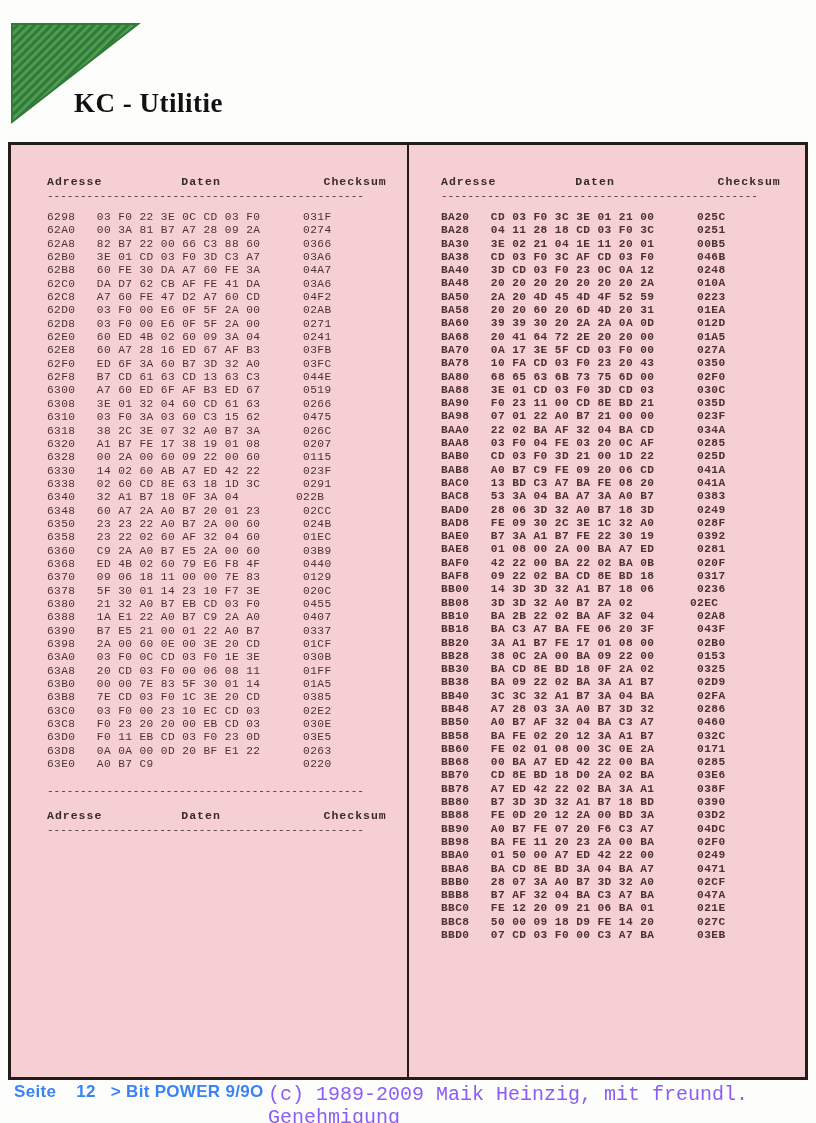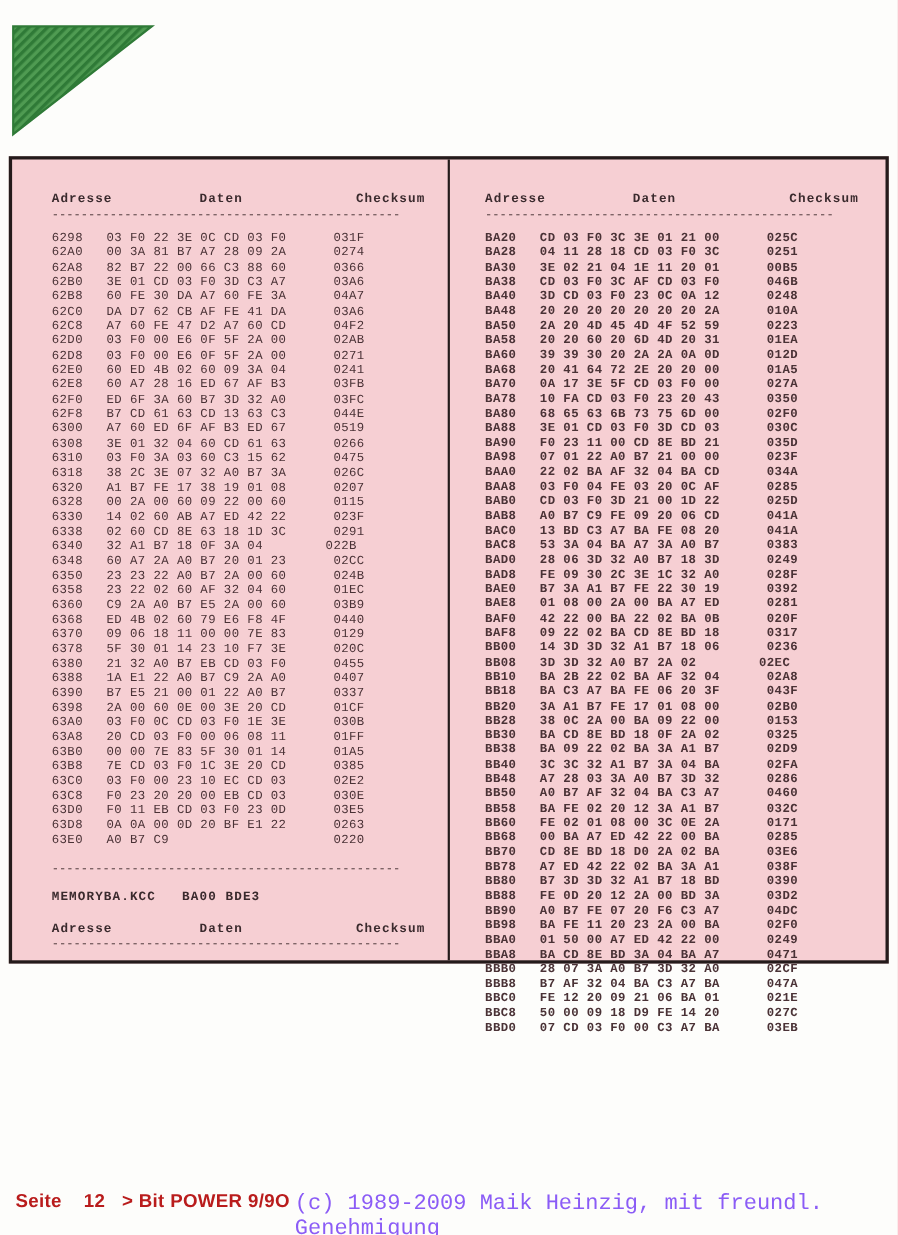--- a/index.html
+++ b/index.html
@@ -21,21 +21,21 @@
   .logo-tri svg{display:block;}
   .title{
     position:absolute;left:74px;top:88px;
     font-family:"Liberation Serif", serif;
     font-size:27px;font-weight:bold;color:#111;
     letter-spacing:0.5px;
   }
 
   
   .sheet{
-    position:absolute;left:8px;top:142px;width:800px;height:734px;
+    position:absolute;left:8px;top:142px;width:800px;height:938px;
     background:#f6cfd3;
     border:3px solid #241b1b;
     box-sizing:border-box;
   }
   .divider{
     position:absolute;left:396px;top:0;width:2px;height:100%;
     background:#241b1b;
   }
 
   .col{
@@ -71,21 +71,21 @@
     font-size:11.5px;font-weight:bold;letter-spacing:1px;white-space:pre;
     color:#3a2a2d;margin-bottom:16px;
   }
 
   
   .footer{
     position:absolute;left:0;top:1082px;width:816px;height:40px;
   }
   .foot-left{
     position:absolute;left:14px;top:0;
-    font-size:17px;font-weight:bold;color:#b91c1c;
+    font-size:17px;font-weight:bold;color:#3b82f6;
     font-family:"Liberation Sans",sans-serif;
     letter-spacing:0.3px;
   }
   .foot-right{
     position:absolute;left:268px;top:1px;
     font-size:20px;color:#8b5cf6;
     font-family:Liberation Mono, monospace;
   }
 </style>
 </head>
@@ -96,20 +96,21 @@
     <svg width="132" height="106" viewBox="0 0 132 106" xmlns="http://www.w3.org/2000/svg">
       <defs>
         <pattern id="hatch" width="6" height="6" patternUnits="userSpaceOnUse" patternTransform="rotate(45)">
           <rect width="6" height="6" fill="#4f9b52"></rect>
           <rect width="3" height="6" fill="#2f7a37"></rect>
         </pattern>
       </defs>
       <polygon points="2,2 128,2 2,100" fill="url(#hatch)" stroke="#2f7a37" stroke-width="2"></polygon>
     </svg>
   </div>
+  <div class="title">KC - Utilitie</div>
 </div>
 
 <div class="sheet">
   <div class="divider"></div>
 
   <div class="col col-left">
     <div class="hdrow">Adresse          Daten             Checksum</div>
     <div class="rule">------------------------------------------------</div>
     <div class="dump">6298   03 F0 22 3E 0C CD 03 F0      031F
 62A0   00 3A 81 B7 A7 28 09 2A      0274
@@ -147,21 +148,20 @@
 63A0   03 F0 0C CD 03 F0 1E 3E      030B
 63A8   20 CD 03 F0 00 06 08 11      01FF
 63B0   00 00 7E 83 5F 30 01 14      01A5
 63B8   7E CD 03 F0 1C 3E 20 CD      0385
 63C0   03 F0 00 23 10 EC CD 03      02E2
 63C8   F0 23 20 20 00 EB CD 03      030E
 63D0   F0 11 EB CD 03 F0 23 0D      03E5
 63D8   0A 0A 00 0D 20 BF E1 22      0263
 63E0   A0 B7 C9                     0220</div>
     <div class="sep-line">------------------------------------------------</div>
-    <div class="fname">MEMORYBA.KCC   BA00 BDE3</div>
     <div class="hdrow">Adresse          Daten             Checksum</div>
     <div class="rule">------------------------------------------------</div>
   </div>
 
   <div class="col col-right">
     <div class="hdrow">Adresse          Daten             Checksum</div>
     <div class="rule">------------------------------------------------</div>
     <div class="dump right">BA20   CD 03 F0 3C 3E 01 21 00      025C
 BA28   04 11 28 18 CD 03 F0 3C      0251
 BA30   3E 02 21 04 1E 11 20 01      00B5

